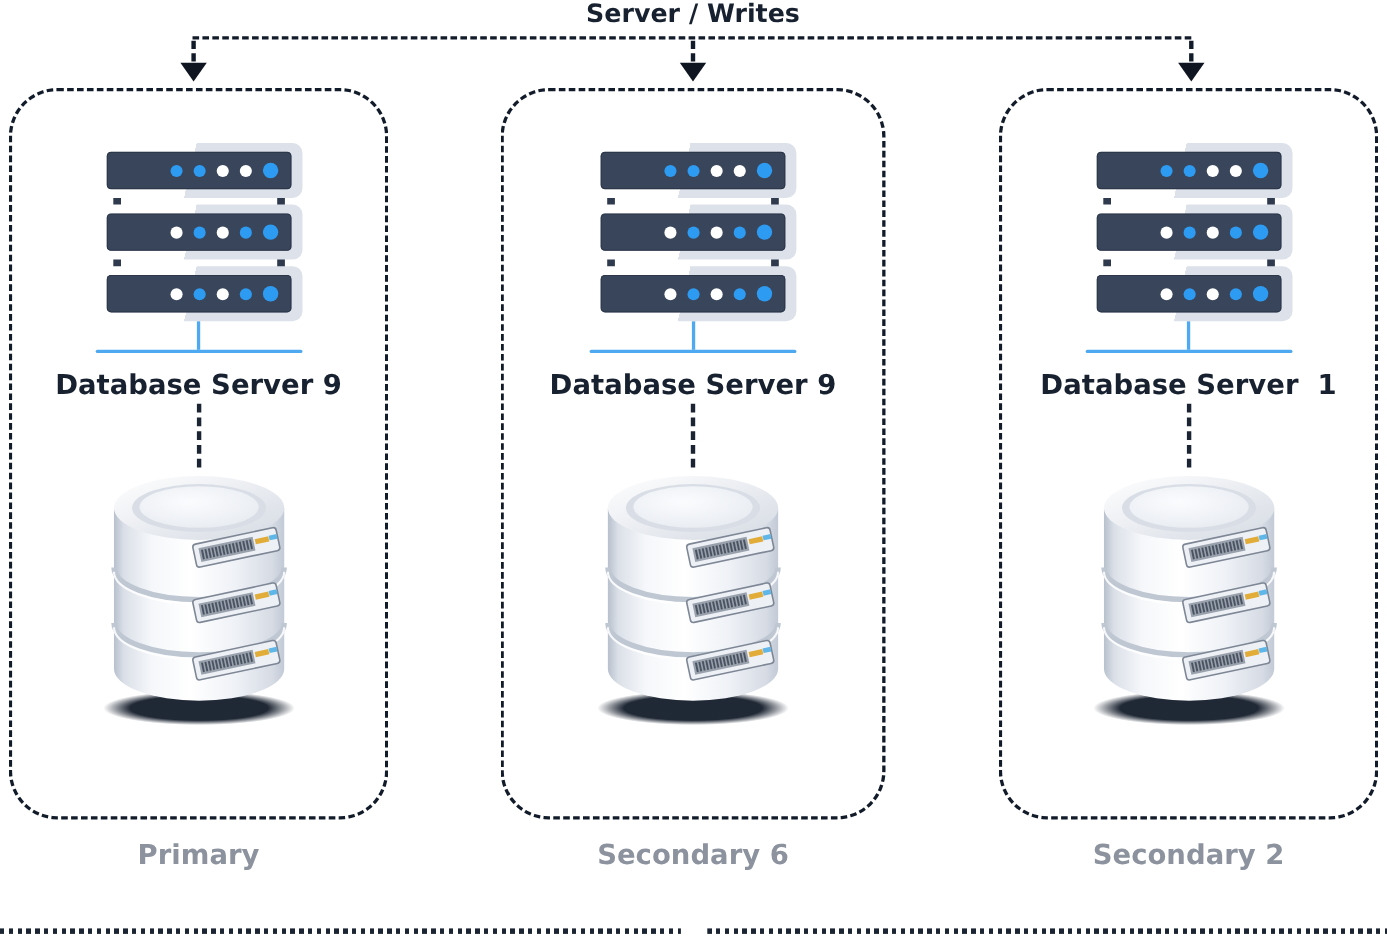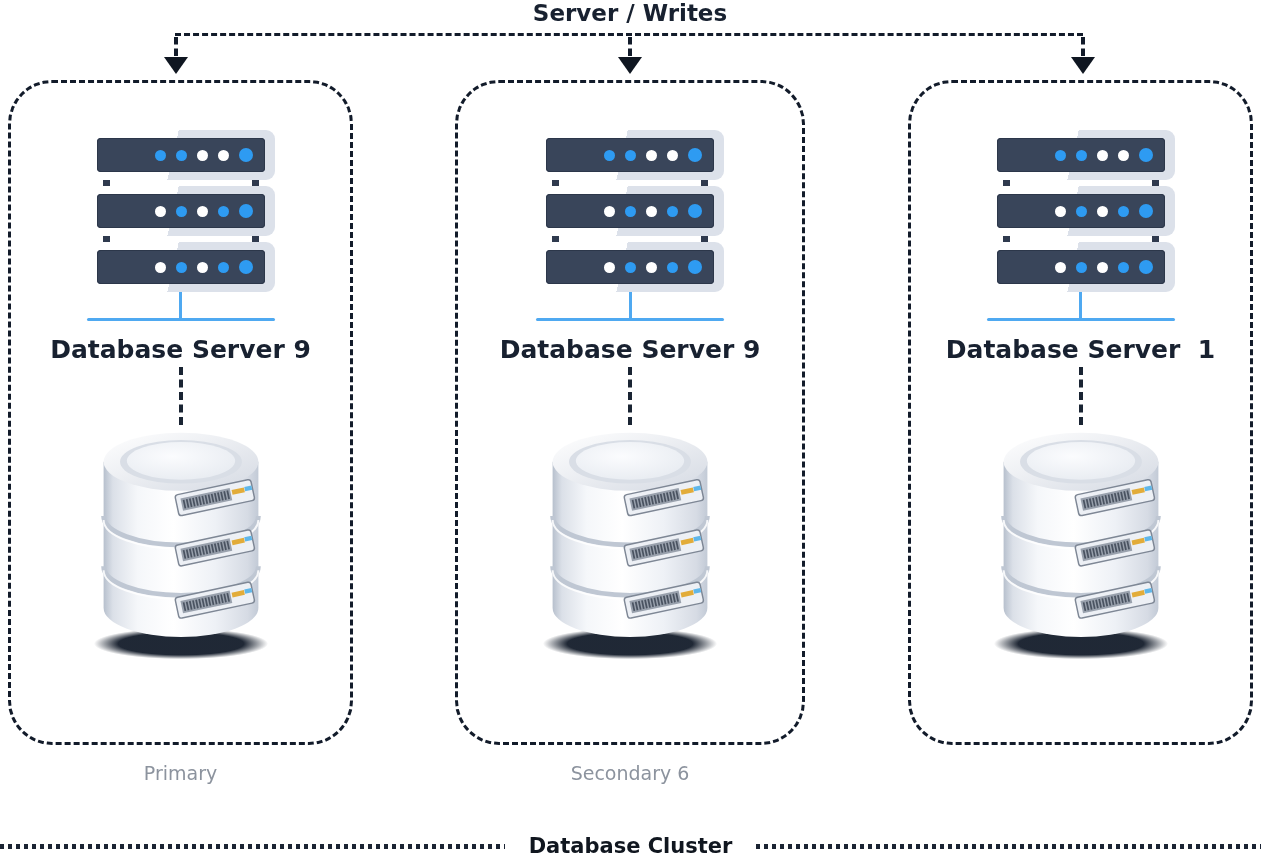--- a/index.html
+++ b/index.html
@@ -61,21 +61,21 @@
   .srv-base{width:188px;height:3px;border-radius:2px;background:#4fa9f1;}
   
   .srv-label{
     margin-top:12px;height:34px;line-height:34px;
     font-size:25px;font-weight:700;color:#182130;white-space:pre;
   }
   .v-dash{height:58px;width:0;border-left:4px dashed #1a2433;}
   .db-icon{width:178px;height:242px;display:block;}
   .role-label{
     position:absolute;left:0;right:0;top:calc(100% + 20px);
-    text-align:center;font-size:19px;font-weight:400;color:#8c939e;white-space:pre;
+    text-align:center;font-size:25px;font-weight:700;color:#8c939e;white-space:pre;
   }
   
   .footer{
     position:absolute;left:0;right:0;top:831px;height:30px;
     display:flex;align-items:center;gap:24px;
   }
   .fline{
     flex:1;height:5px;
     background:repeating-linear-gradient(90deg,#1b2433 0 4px,transparent 4px 8px);
   }
@@ -279,21 +279,21 @@
           </div>
         </div>
     </div>
     <div class="srv-stem"></div>
     <div class="srv-base"></div>
     <div class="srv-label">Database Server  1</div>
     <div class="v-dash"></div>
     <svg class="db-icon" viewBox="0 30 184 242">
         <use href="#dbcyl"></use>
       </svg>
+    <div class="role-label">Secondary 2</div>
   </div>
 
   <div class="footer">
     <div class="fline"></div>
-    <div class="ftext">Database Cluster</div>
     <div class="fline"></div>
   </div>
 
 </div>
 
 </body></html>

